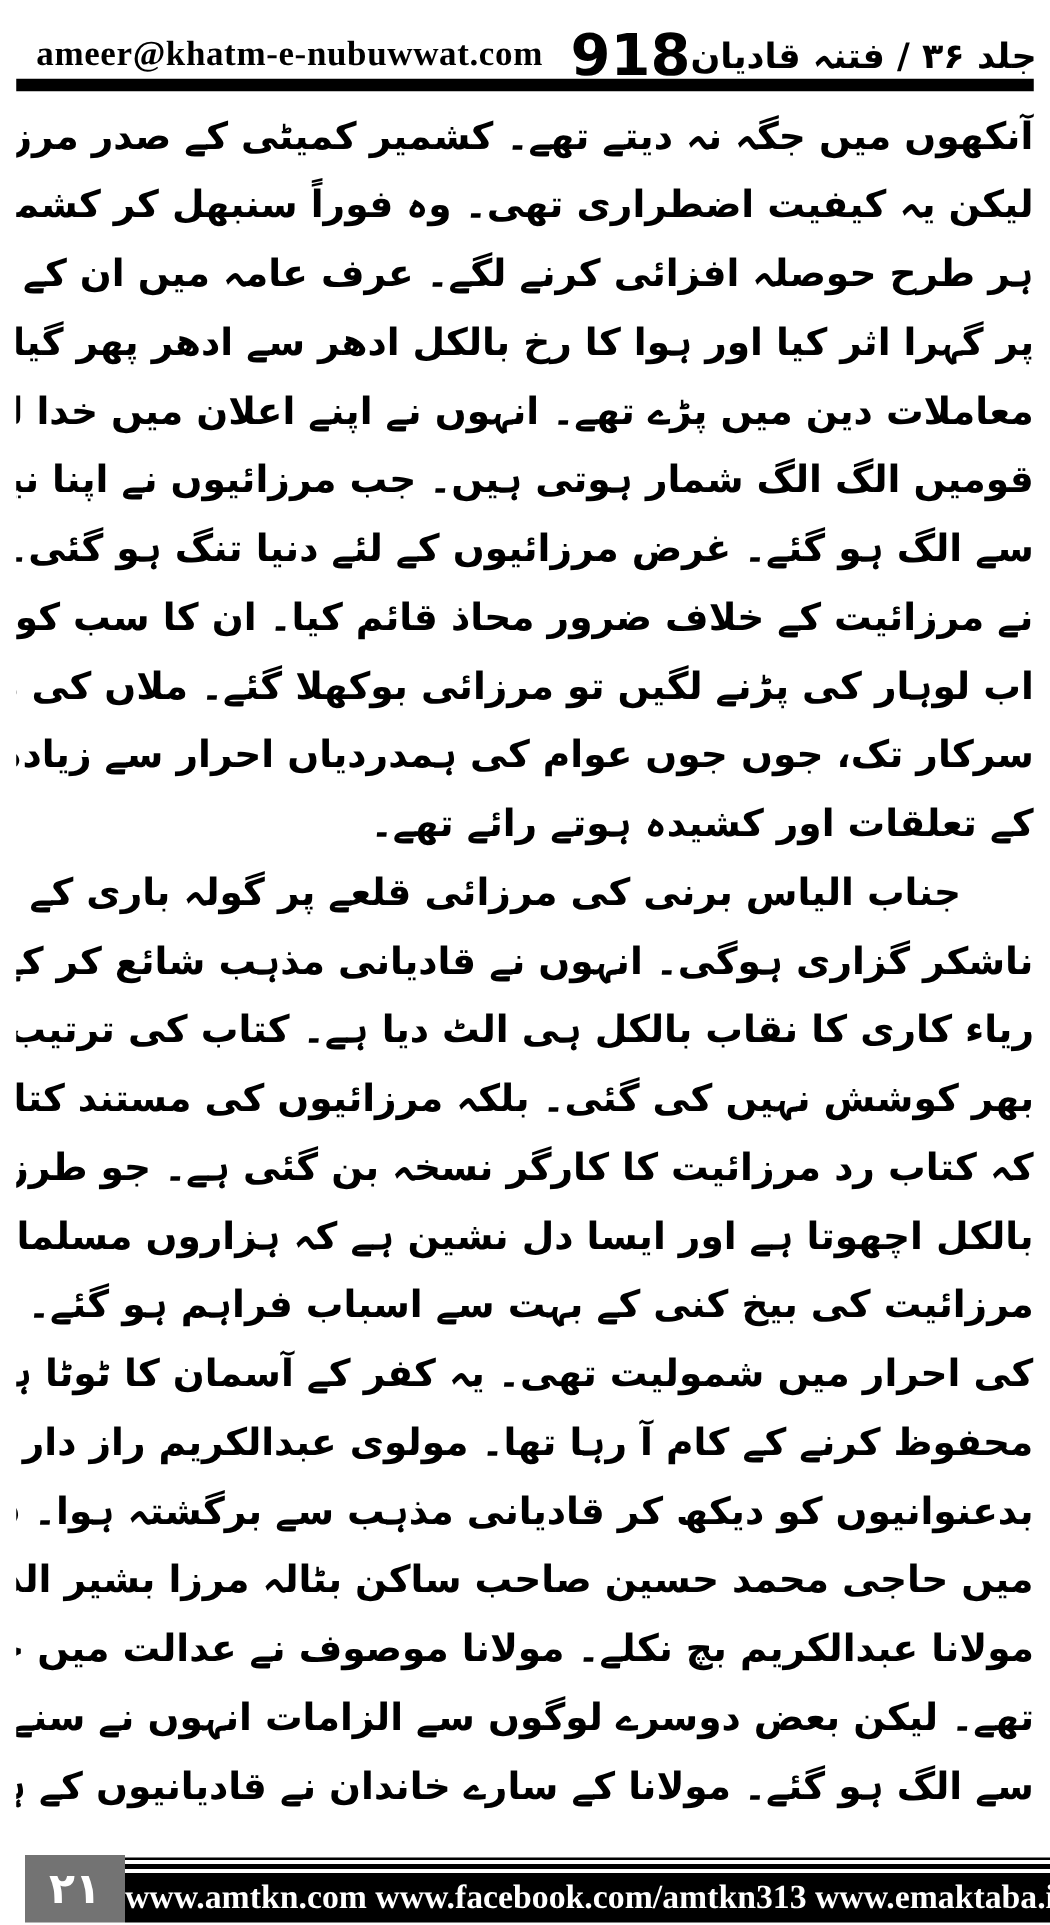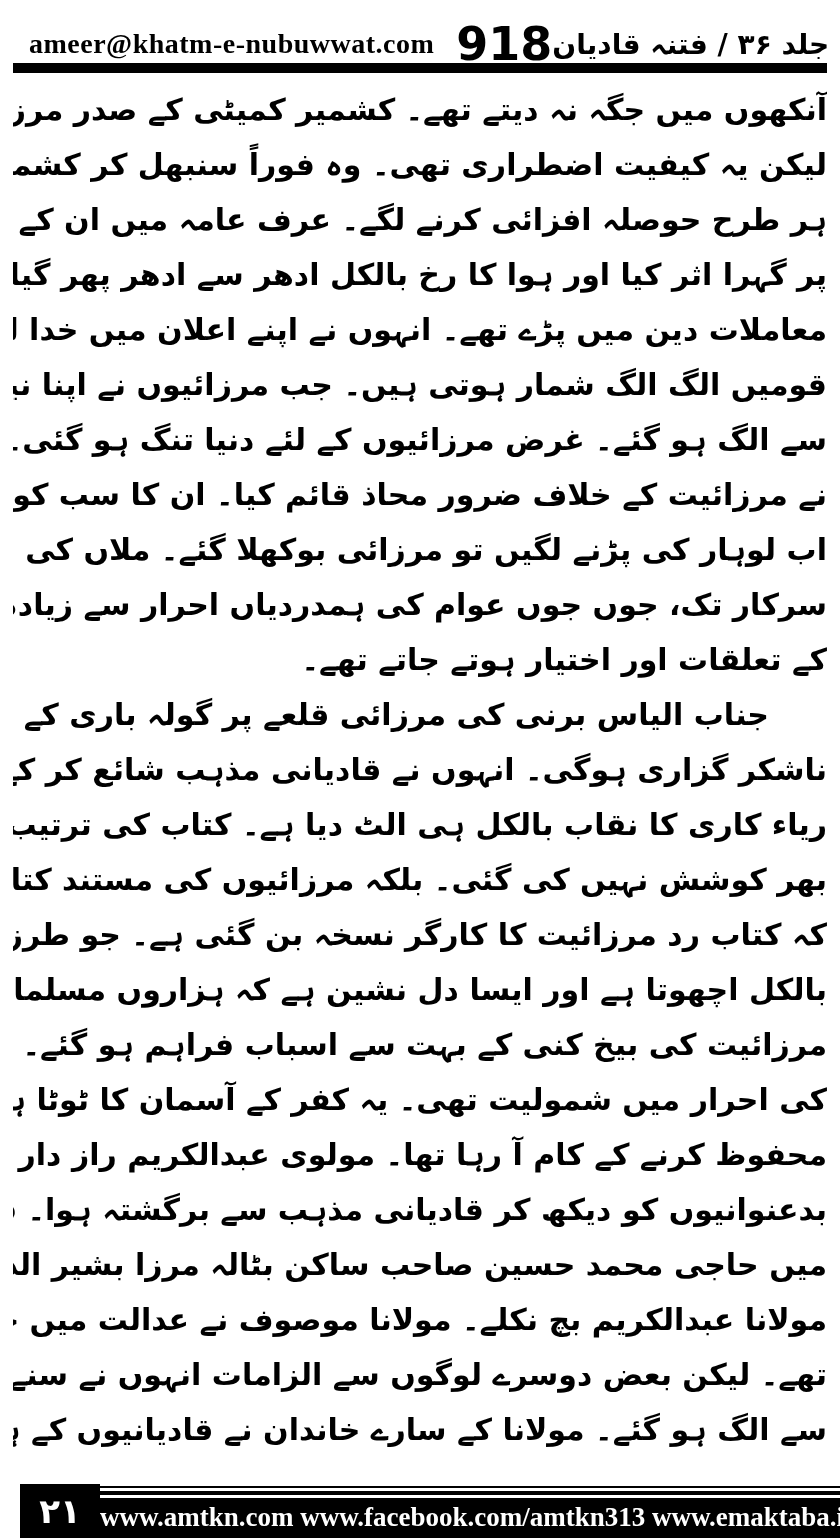--- a/index.html
+++ b/index.html
@@ -96,21 +96,21 @@
     position: absolute;
     left: 20px;
     right: 12px;
     top: 1484px;
     height: 54px;
     display: flex;
     align-items: stretch;
   }
   .footer-page-box {
     width: 80px;
-    background: #000000;
+    background: #737373;
     color: #ffffff;
     display: flex;
     align-items: center;
     justify-content: center;
     font-weight: bold;
     font-size: 34px;
     flex: none;
   }
   .footer-bar {
     flex: 1;
@@ -154,21 +154,21 @@
         <div class="line">آنکھوں میں جگہ نہ دیتے تھے۔ کشمیر کمیٹی کے صدر مرزا بشیر الدین تھے۔ وہ ضرور ممبر ہو گئے تھے۔</div>
         <div class="line">لیکن یہ کیفیت اضطراری تھی۔ وہ فوراً سنبھل کر کشمیر کمیٹی کی تخریب میں لگ گئے اور احرار کی تنظیم کی</div>
         <div class="line">ہر طرح حوصلہ افزائی کرنے لگے۔ عرف عامہ میں ان کے مرزائی شکن بیانات نے تعلیم یافتہ طبقے</div>
         <div class="line">پر گہرا اثر کیا اور ہوا کا رخ بالکل ادھر سے ادھر پھر گیا۔ مرزا سر ظفر علی سابق جج پنجاب ہائی کورٹ</div>
         <div class="line">معاملات دین میں پڑے تھے۔ انہوں نے اپنے اعلان میں خدا لگتی بات کہی کہ نبوتوں کی بناء پر</div>
         <div class="line">قومیں الگ الگ شمار ہوتی ہیں۔ جب مرزائیوں نے اپنا نیا نبی مان لیا تو وہ لازمی طور سے مسلمانوں</div>
         <div class="line">سے الگ ہو گئے۔ غرض مرزائیوں کے لئے دنیا تنگ ہو گئی۔ مولانا ثناء اللہ اور مولانا ظفر علی خان</div>
         <div class="line">نے مرزائیت کے خلاف ضرور محاذ قائم کیا۔ ان کا سب کو ممنون ہونا چاہئے۔ مگر وہ سونار کی تھیں۔</div>
         <div class="line">اب لوہار کی پڑنے لگیں تو مرزائی بوکھلا گئے۔ ملاں کی دوڑ مسجد تک اور مرزائیوں کی دوڑ انگریزی</div>
         <div class="line">سرکار تک، جوں جوں عوام کی ہمدردیاں احرار سے زیادہ ہوتی جاتی تھیں۔ توں توں سرکار اور احرار</div>
-        <div class="line para-end">کے تعلقات اور اختیار ہوتے جاتے تھے۔</div>
+        <div class="line para-end">کے تعلقات اور کشیدہ ہوتے رائے تھے۔</div>
       </div>
       <div class="paragraph">
         <div class="line first-indent">جناب الیاس برنی کی مرزائی قلعے پر گولہ باری کے سلسلے میں خدمات کا اعتراف نہ کرنا</div>
         <div class="line">ناشکر گزاری ہوگی۔ انہوں نے قادیانی مذہب شائع کر کے قادیانی مرزائیوں کے بدنما چہرہ سے</div>
         <div class="line">ریاء کاری کا نقاب بالکل ہی الٹ دیا ہے۔ کتاب کی ترتیب میں اپنی رائے سے متاثر کرنے کی ذرہ</div>
         <div class="line">بھر کوشش نہیں کی گئی۔ بلکہ مرزائیوں کی مستند کتابوں کے حوالہ جات ہی کو اس طرح ترتیب دیا ہے</div>
         <div class="line">کہ کتاب رد مرزائیت کا کارگر نسخہ بن گئی ہے۔ جو طرز اس کتاب میں برنی صاحب نے اختیار کیا وہ</div>
         <div class="line">بالکل اچھوتا ہے اور ایسا دل نشین ہے کہ ہزاروں مسلمانوں کو گمراہی سے بچانے کا باعث ہوا۔ غرض</div>
         <div class="line">مرزائیت کی بیخ کنی کے بہت سے اسباب فراہم ہو گئے۔ من جملہ ان کے مولانا عبدالکریم مباہلہ</div>
         <div class="line">کی احرار میں شمولیت تھی۔ یہ کفر کے آسمان کا ٹوٹا ہوا ستارہ قادیانیوں کے جراثیم سے مسلمانوں کو</div>

